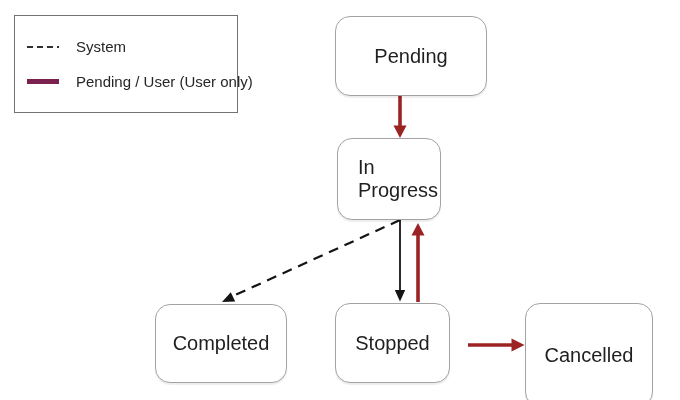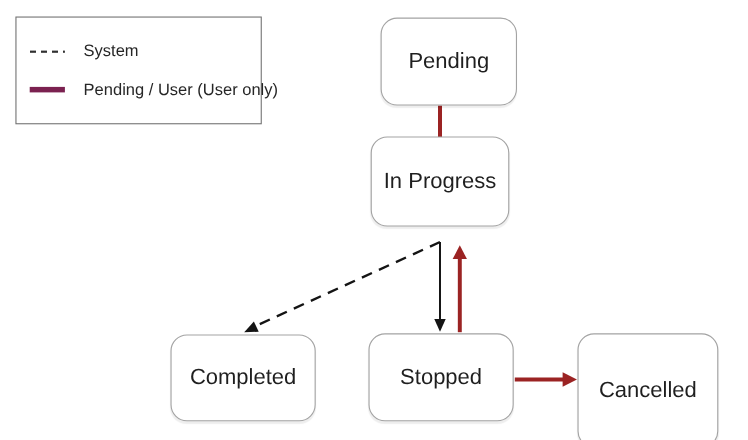--- a/index.html
+++ b/index.html
@@ -17,24 +17,24 @@
     background: #ffffff;
     border: 1px solid #a3a3a3;
     border-radius: 15px;
     display: flex;
     align-items: center;
     justify-content: center;
     font-size: 20px;
     color: #1f1f1f;
     box-shadow: 0 2px 1px rgba(0,0,0,0.07);
   }
-  .node-pending    { left: 335px; top: 16px;  width: 124px; height: 80px; margin-left: 11px; }
-  .node-inprogress { left: 337px; top: 124px; width: 126px; height: 82px; }
+  .node-pending    { left: 335px; top: 16px;  width: 152px; height: 80px; }
+  .node-inprogress { left: 337px; top: 138px; width: 104px; height: 82px; padding-left: 20px; }
   .node-completed  { left: 155px; top: 304px; width: 132px; height: 79px; }
-  .node-stopped    { left: 335px; top: 303px; width: 132px; height: 80px; }
+  .node-stopped    { left: 335px; top: 303px; width: 115px; height: 80px; }
   .node-cancelled  { left: 525px; top: 303px; width: 128px; height: 104px; }
 
   
   .legend {
     position: absolute;
     left: 14px; top: 15px;
     width: 224px; height: 98px;
     background: #ffffff;
     border: 1px solid #737373;
     display: flex;

